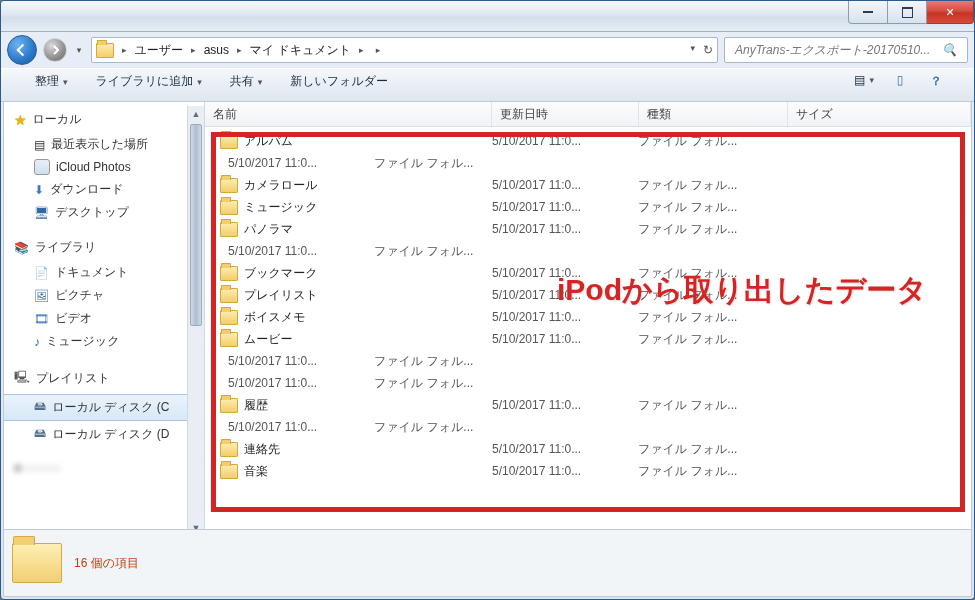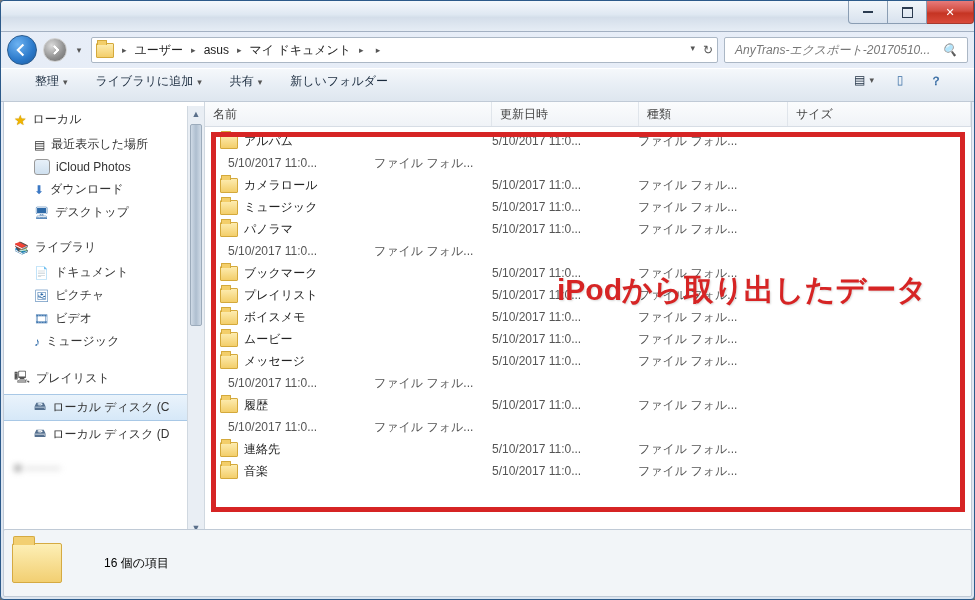--- a/index.html
+++ b/index.html
@@ -151,21 +151,21 @@
 }
 .big-folder {
   width:48px; height:38px;
   background: linear-gradient(to bottom,#fdefb6 0%, #f2cf72 100%);
   border:1px solid #d5aa42; border-radius:2px; position:relative;
 }
 .big-folder::before {
   content:""; position:absolute; top:-8px; left:0; width:20px; height:8px;
   background:#f2cf72; border:1px solid #d5aa42; border-bottom:none; border-radius:2px 2px 0 0;
 }
-.status-text { color:#000000;margin-left:30px; }
+.status-text { color:#c2410c; }
 
 .star { color:#f0b400; font-size:14px; text-shadow:0 0 1px #a67c00;}
 .lib { color:#3b78c4;}
 .comp{ color:#555; }
 .disk{ color:#55708f;}
 .iphoto { width:14px; height:14px; border:1px solid #999; border-radius:3px;
   background: linear-gradient(to bottom,#e7f0f9,#cfe0ef); }
 .dl{ color:#3b78c4;}
 .desk{ color:#2e6aa8;}
 .doc{ color:#d8a63e;}
@@ -413,24 +413,20 @@
           </div>
           <div class="row">
             <div class="fname">
               <span class="folder-icon"></span>
               <span>ムービー</span>
             </div>
             <div class="fdate">5/10/2017 11:0...</div>
             <div class="ftype">ファイル フォル...</div>
           </div>
           <div class="row">
-            <div class="fname">
-              <span class="folder-icon"></span>
-              <span>メッセージ</span>
-            </div>
             <div class="fdate">5/10/2017 11:0...</div>
             <div class="ftype">ファイル フォル...</div>
           </div>
           <div class="row">
             <div class="fdate">5/10/2017 11:0...</div>
             <div class="ftype">ファイル フォル...</div>
           </div>
           <div class="row">
             <div class="fname">
               <span class="folder-icon"></span>

